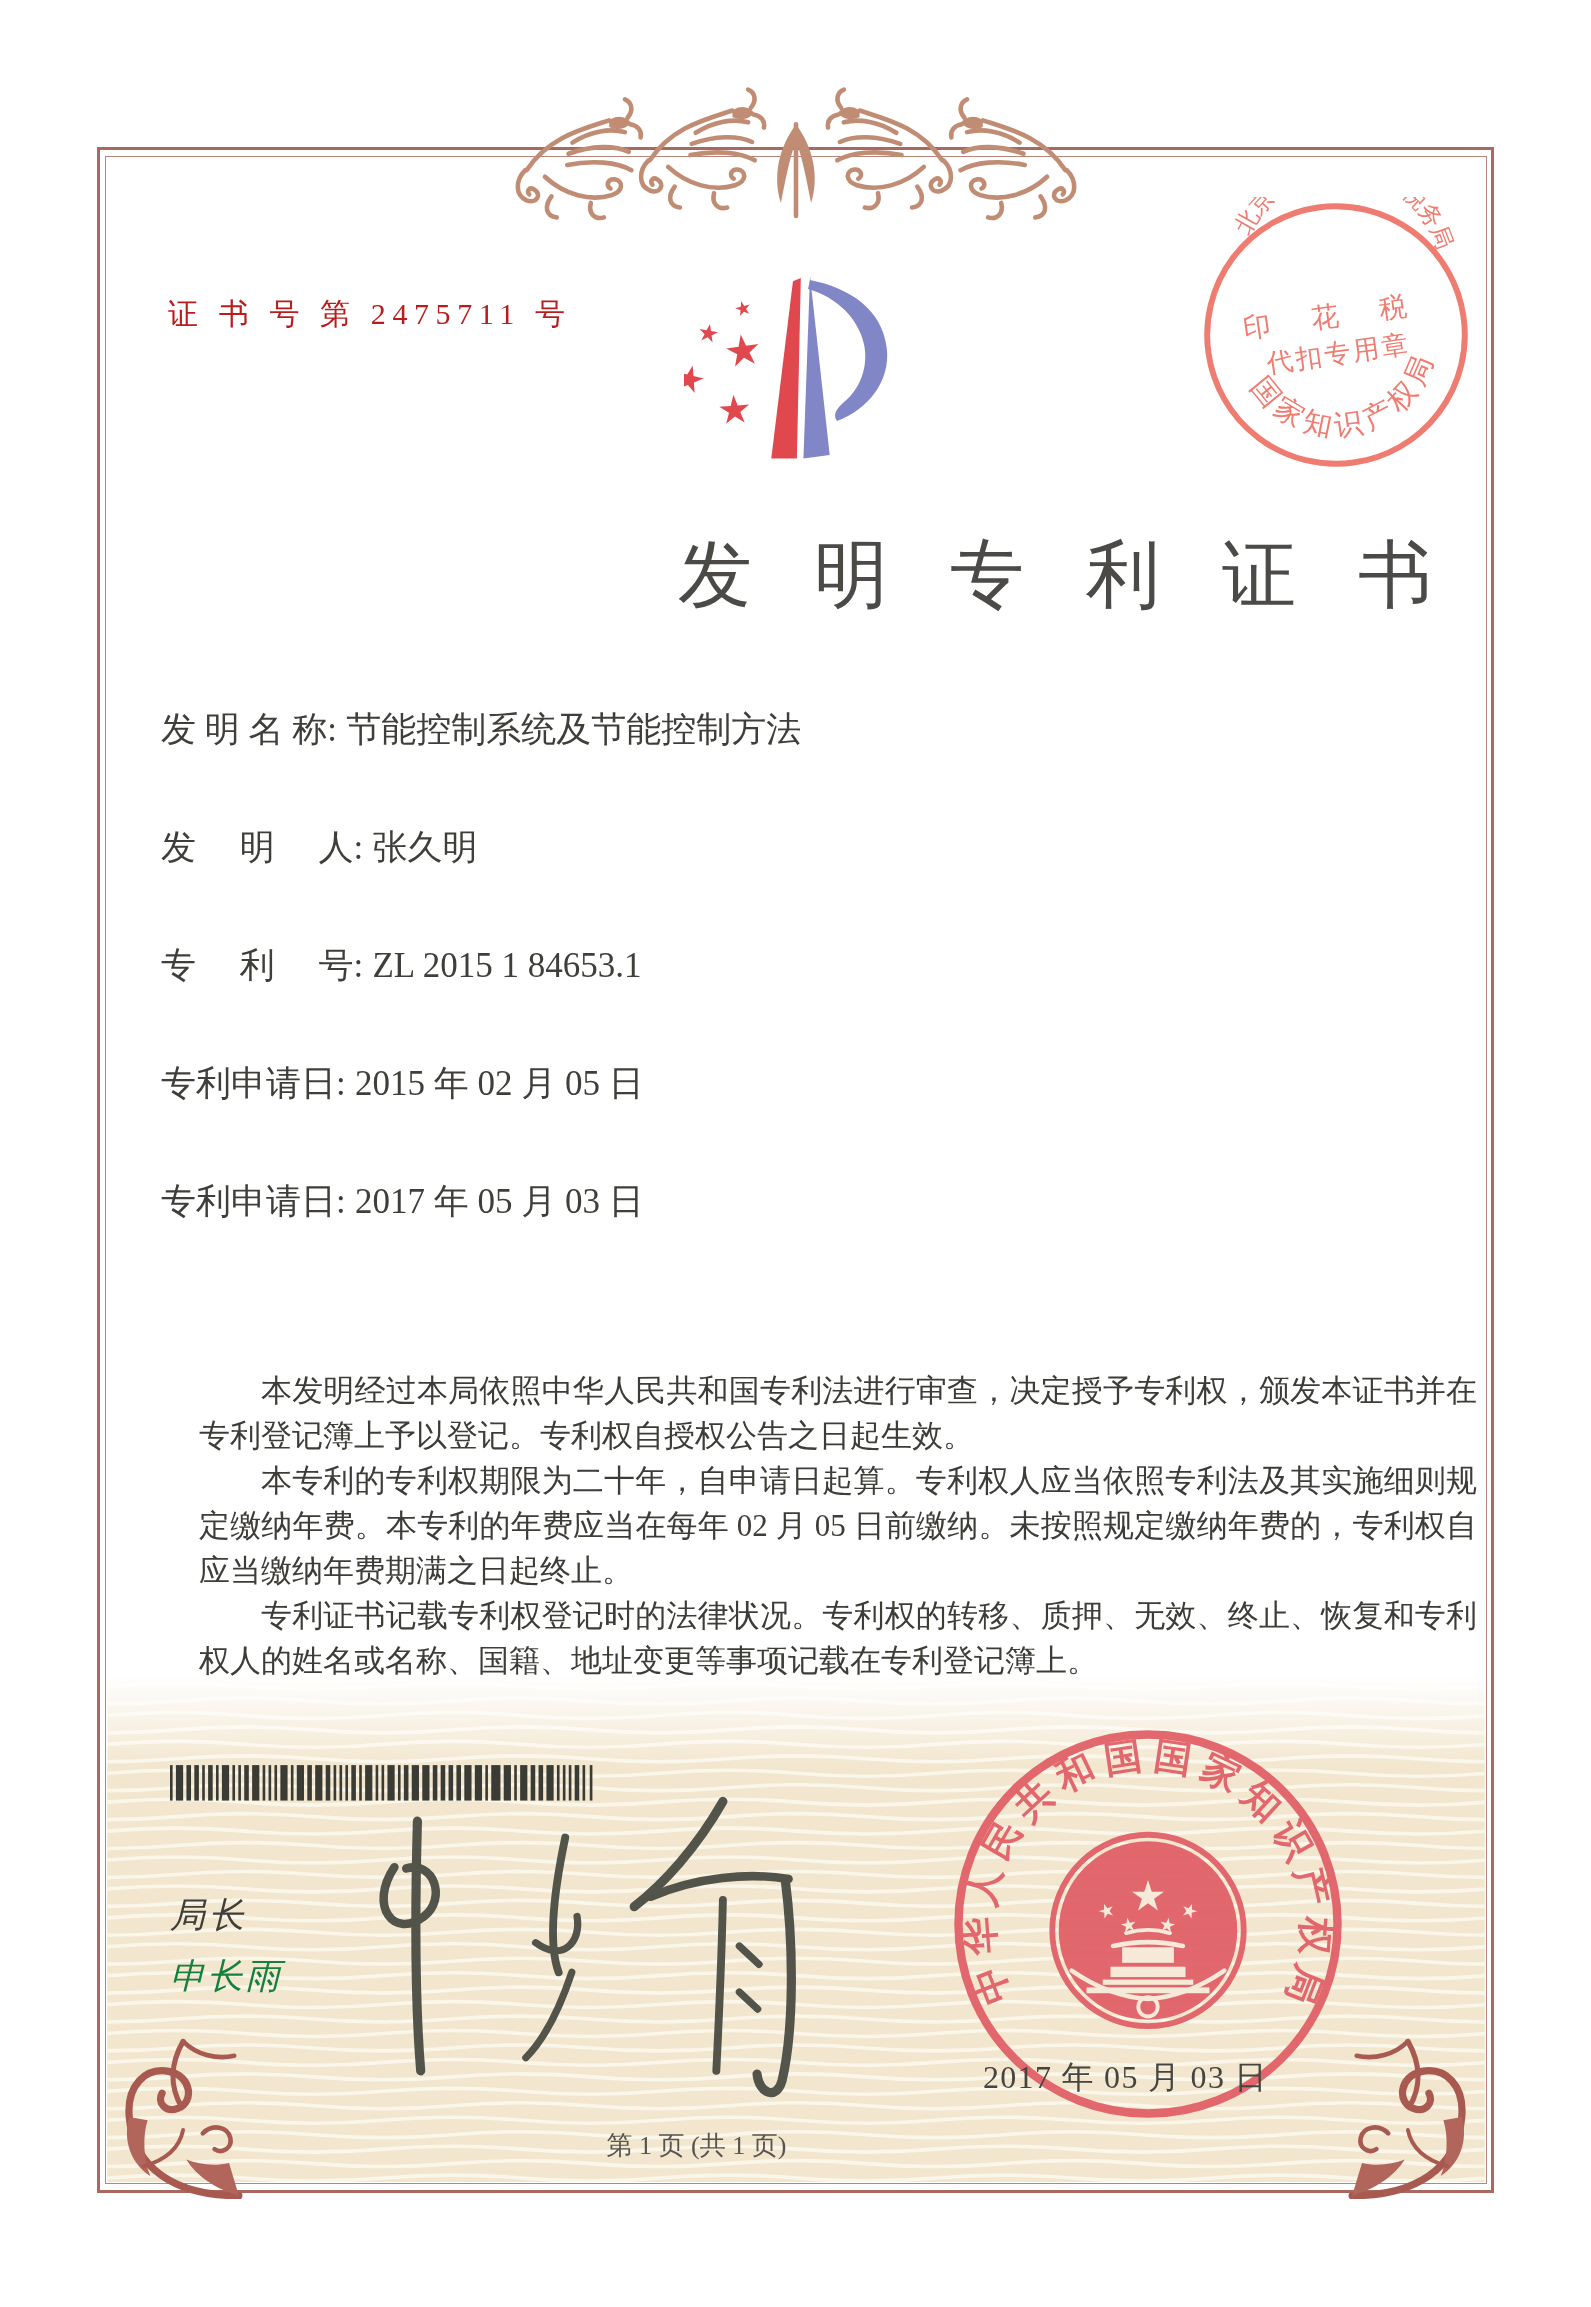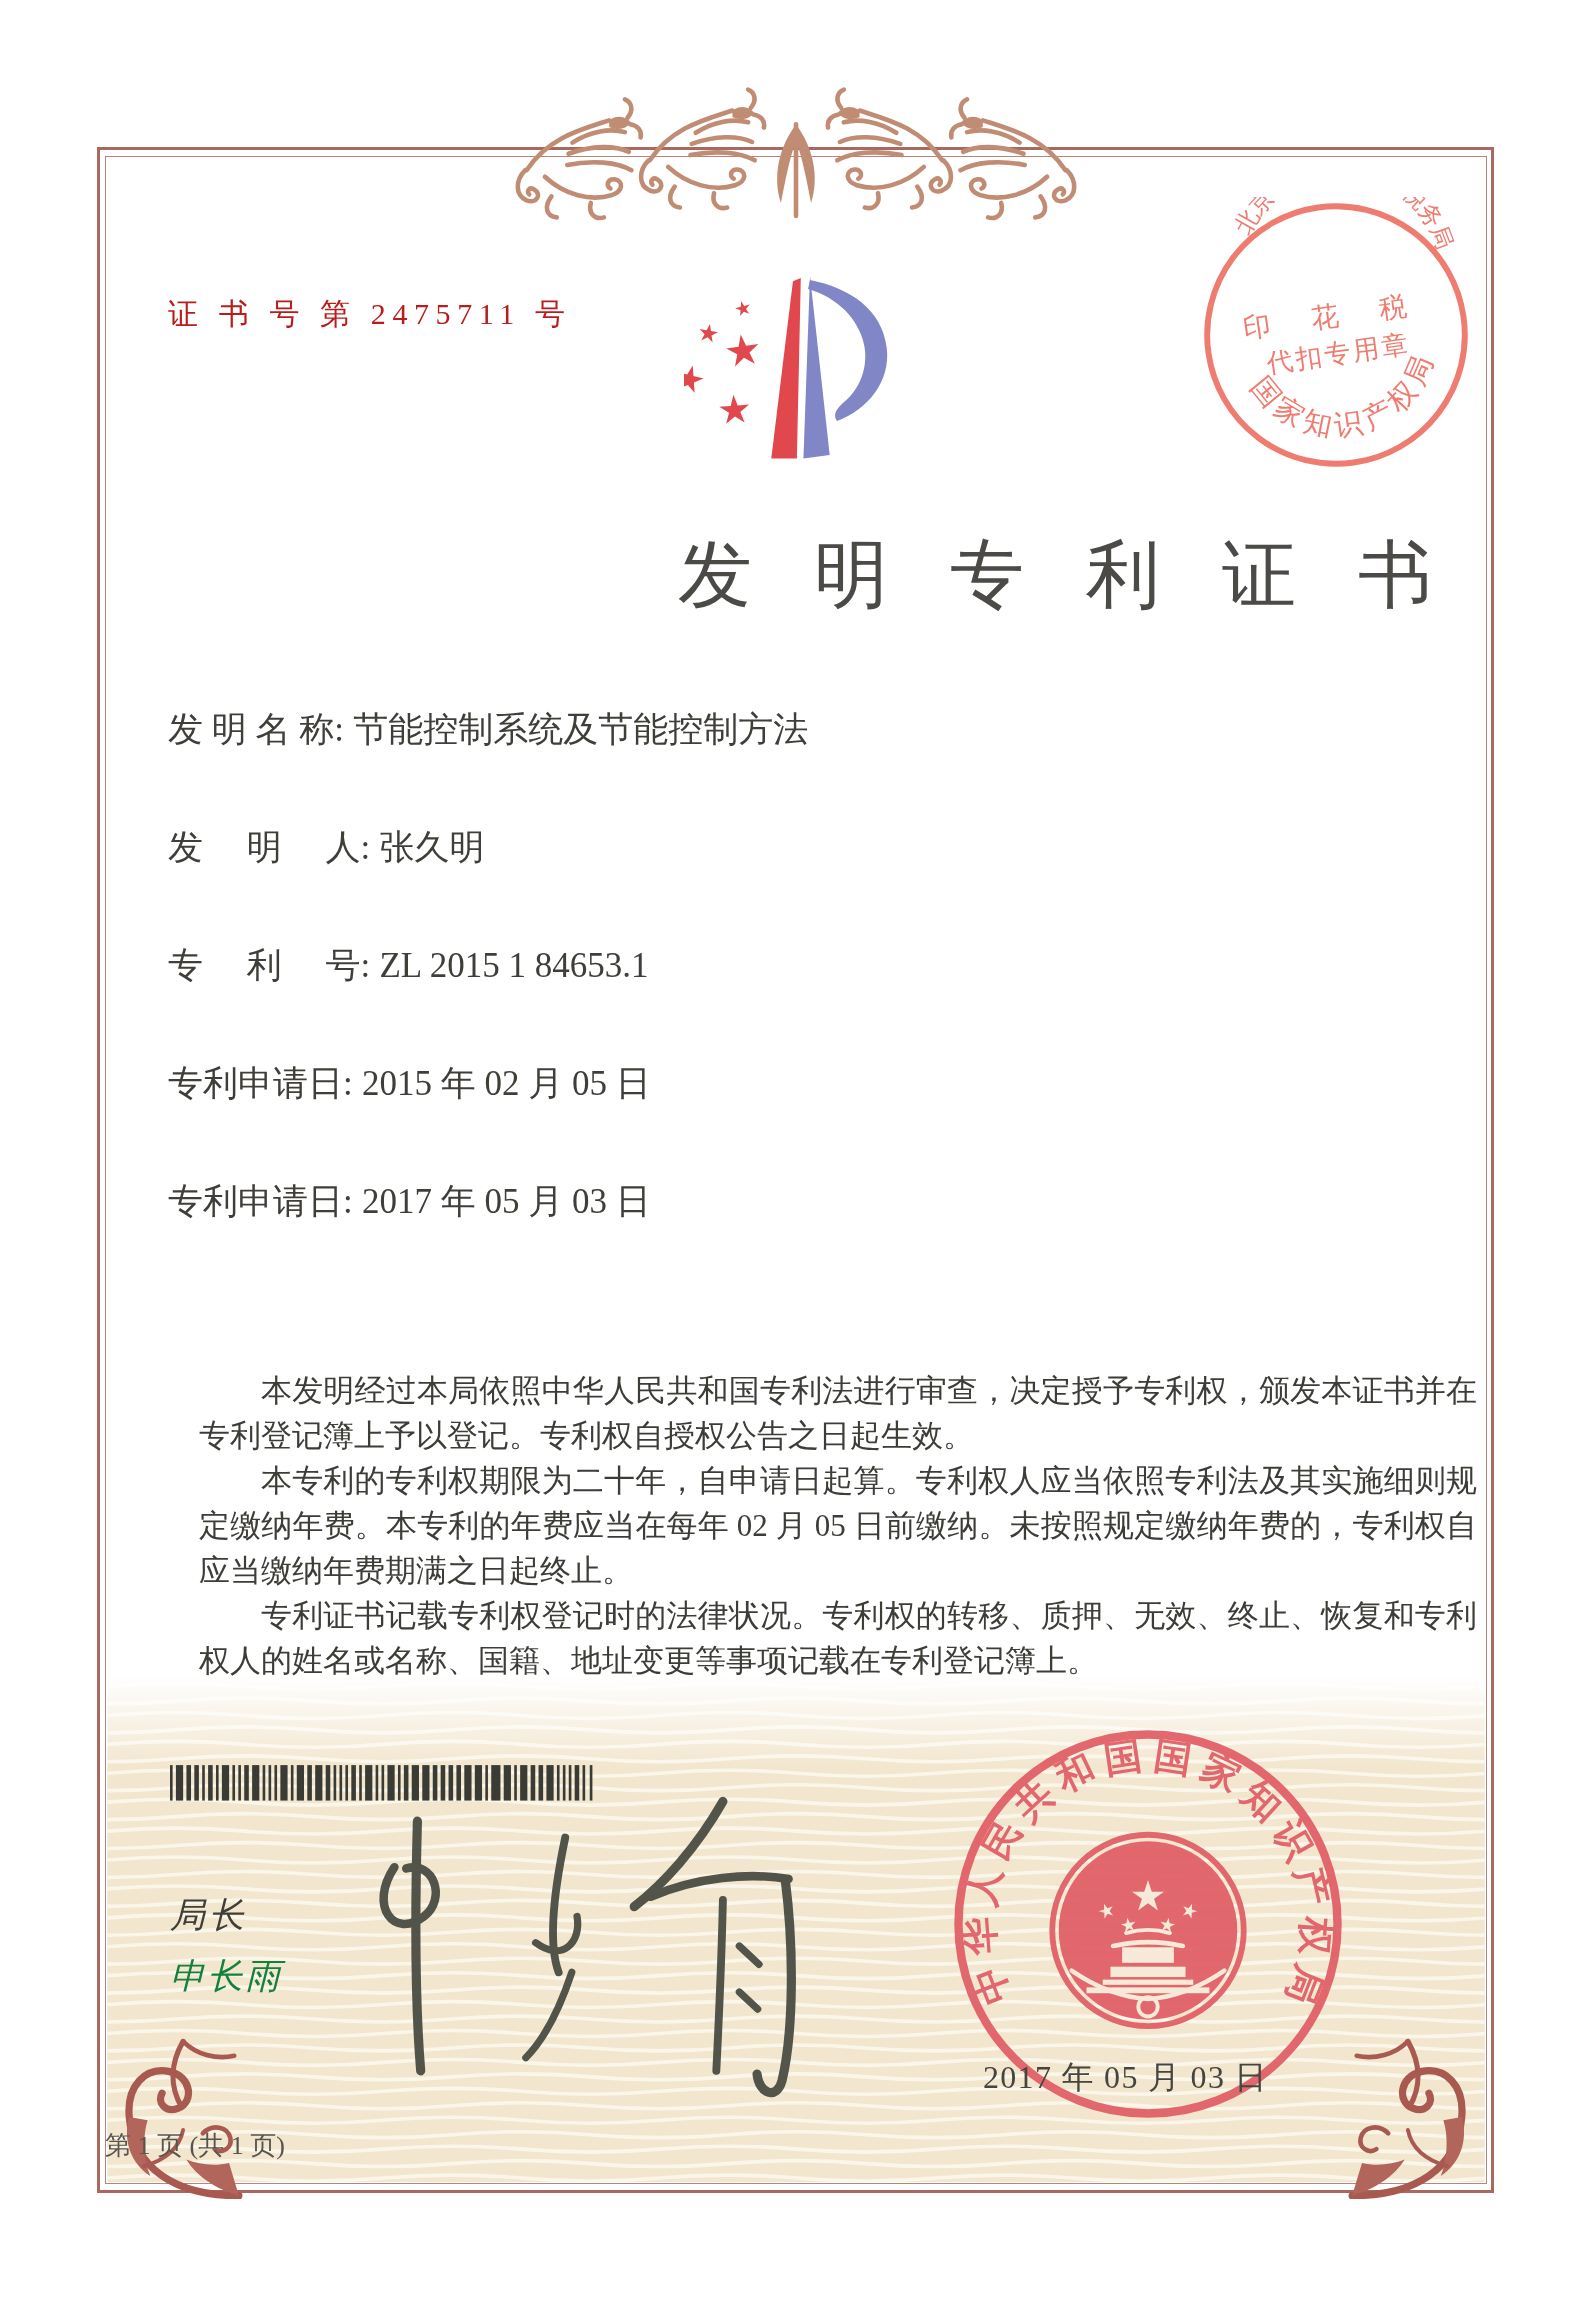--- a/index.html
+++ b/index.html
@@ -11,30 +11,30 @@
   .frame-inner{left:105px;top:156px;width:1382px;height:2028px;border:1.3px solid #b8857b;box-sizing:border-box;z-index:1;}
   
   #waves{left:107px;top:1676px;z-index:2;}
   .wline{fill:none;stroke:#fbf6ea;stroke-width:5.5;}
   .wavefade{left:107px;top:1676px;width:1378px;height:92px;z-index:3;
             background:linear-gradient(#ffffff,rgba(255,255,255,0));}
   
   .certno{left:168px;top:294px;font-size:30px;letter-spacing:6.6px;color:#b91c1c;z-index:10;}
   .title{left:97px;top:526px;width:1397px;text-align:right;font-size:74px;color:#4b4a47;
          letter-spacing:62px;text-indent:62px;z-index:10;}
-  .fields{left:168px;top:705px;width:1282px;z-index:10;}
+  .fields{left:161px;top:705px;width:1282px;z-index:10;}
   .frow{font-size:35px;line-height:50px;margin-bottom:68px;white-space:nowrap;color:#3f3e39;}
   .flabel{margin-right:9.2px;}
   .bodytext{left:163px;top:1368px;width:1278px;z-index:10;font-size:31px;line-height:45px;
             text-align:justify;color:#3d3c37;margin-left:36px;}
   .bodytext p{margin:0;text-indent:62px;}
   .bureau{left:170px;top:1892px;font-size:35px;letter-spacing:4px;color:#3f3f3a;z-index:10;font-style:italic;}
   .bureau-name{left:170px;top:1953px;font-size:35px;letter-spacing:2.6px;color:#15803d;z-index:10;font-style:italic;}
   .seal-date{left:983px;top:2056px;font-size:32px;letter-spacing:1.3px;color:#45453f;z-index:30;}
-  .footer{left:105px;top:2128px;width:1183px;text-align:left;font-size:26px;color:#56544e;z-index:10;}
+  .footer{left:105px;top:2128px;width:1183px;text-align:center;font-size:26px;color:#56544e;z-index:10;}
   
   #topOrnament{left:506px;top:62px;z-index:4;}
   #logo{left:684px;top:268px;z-index:10;}
   #stamp{left:1198px;top:197px;z-index:12;opacity:.92;}
   #barcode{left:170px;top:1765px;z-index:10;}
   #signature{left:355px;top:1775px;z-index:11;}
   #seal{left:941px;top:1717px;z-index:25;opacity:.93;}
   #floralL{left:104px;top:2002px;z-index:4;}
   #floralR{left:1342px;top:2002px;z-index:4;}
   .orn{fill:none;stroke:#c08d74;stroke-width:7;stroke-linecap:round;}

